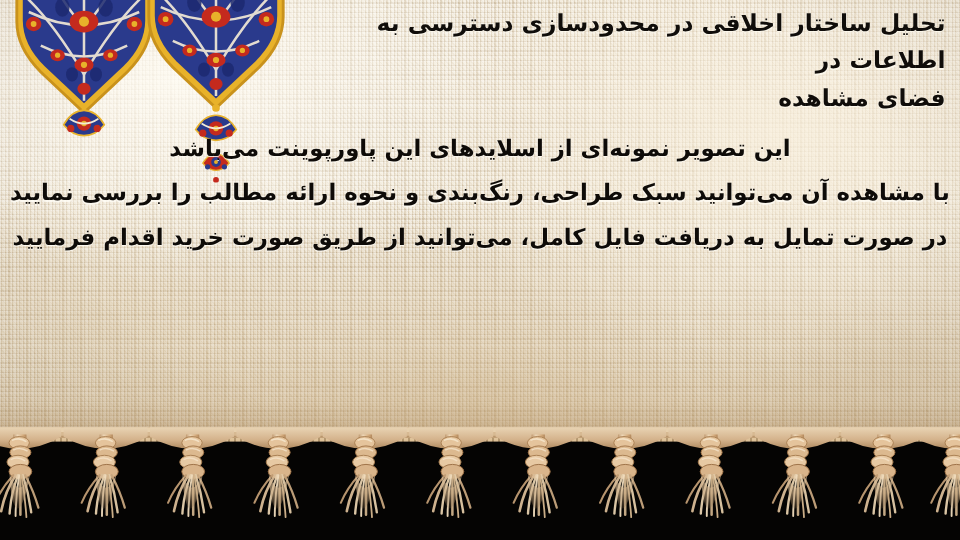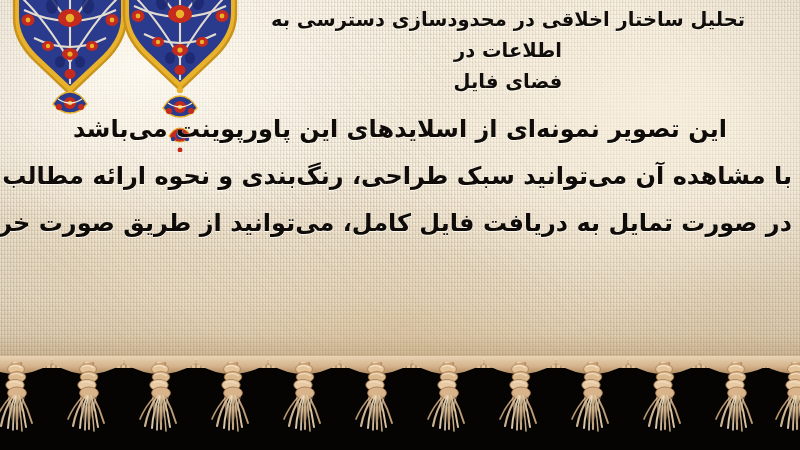--- a/index.html
+++ b/index.html
@@ -135,41 +135,41 @@
     width: 800px;
     height: 372px;
     direction: rtl;
   }
 
   .slide-title {
     position: absolute;
     top: 4px;
     right: 12px;
     width: 560px;
-    text-align: center;
+    text-align: right;
     color: #100d0a;
     font-family: "DejaVu Sans", "Liberation Sans", sans-serif;
     font-size: 19.5px;
     font-weight: 700;
     line-height: 1.60;
     letter-spacing: -0.2px;
     text-shadow:
       0 1px 0 rgba(255,252,242,0.75),
       0 0 2px rgba(255,250,238,0.55);
   }
 
   .body-block {
     position: absolute;
     top: 106px;
     right: 8px;
     width: 784px;
     text-align: center;
     color: #0e0b08;
     font-family: "DejaVu Sans", "Liberation Sans", sans-serif;
-    font-size: 24px;
+    font-size: 19px;
     font-weight: 700;
     line-height: 1.95;
     letter-spacing: -0.2px;
     text-shadow:
       0 1px 0 rgba(255,253,245,0.78),
       0 0 2px rgba(255,250,238,0.50);
   }
   .body-line { display: block; white-space: nowrap; }
 </style>
 </head>
@@ -401,21 +401,21 @@
         <use href="#tassel" x="0" y="6" transform="translate(796,0)"></use>
       </g>
     </svg>
   </div>
 
   <div class="text-layer">
 
     <div class="slide-title">
       <span>تحلیل ساختار اخلاقی در محدودسازی دسترسی به اطلاعات در</span>
       <br>
-      <span>فضای فایل</span>
+      <span>فضای مشاهده</span>
     </div>
 
     <div class="body-block">
       <span class="body-line">این تصویر نمونه‌ای از اسلایدهای این پاورپوینت می‌باشد</span>
       <span class="body-line">با مشاهده آن می‌توانید سبک طراحی، رنگ‌بندی و نحوه ارائه مطالب را بررسی نمایید</span>
       <span class="body-line">در صورت تمایل به دریافت فایل کامل، می‌توانید از طریق صورت خرید اقدام فرمایید</span>
     </div>
 
   </div>
 </div>

